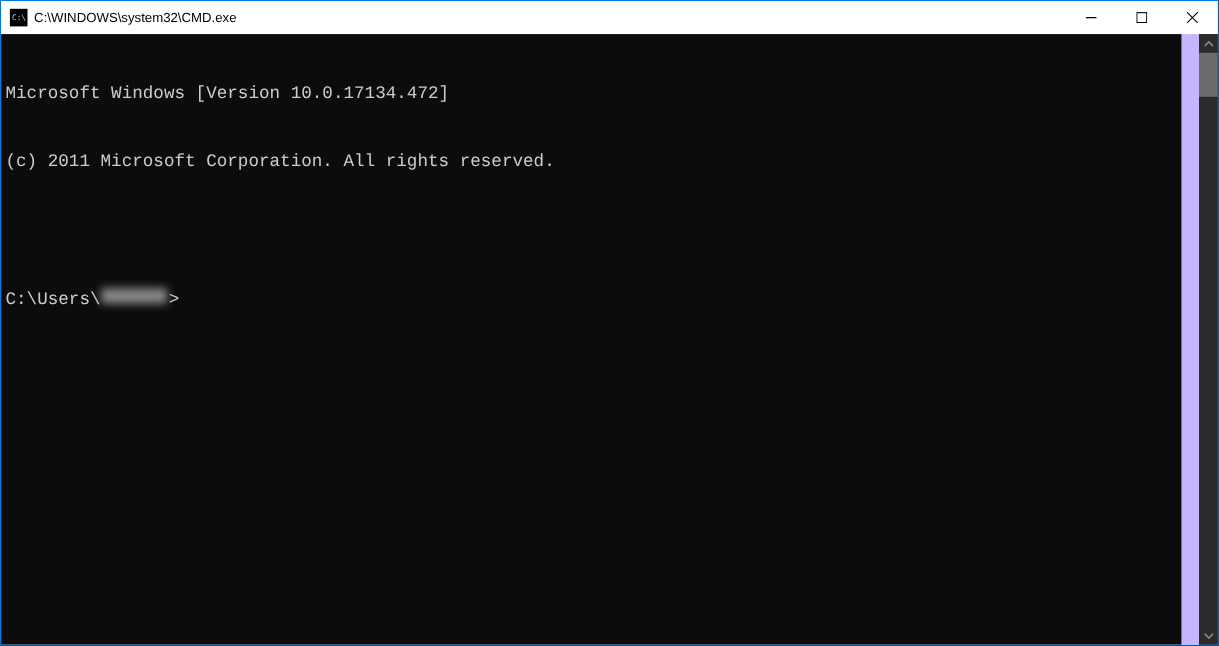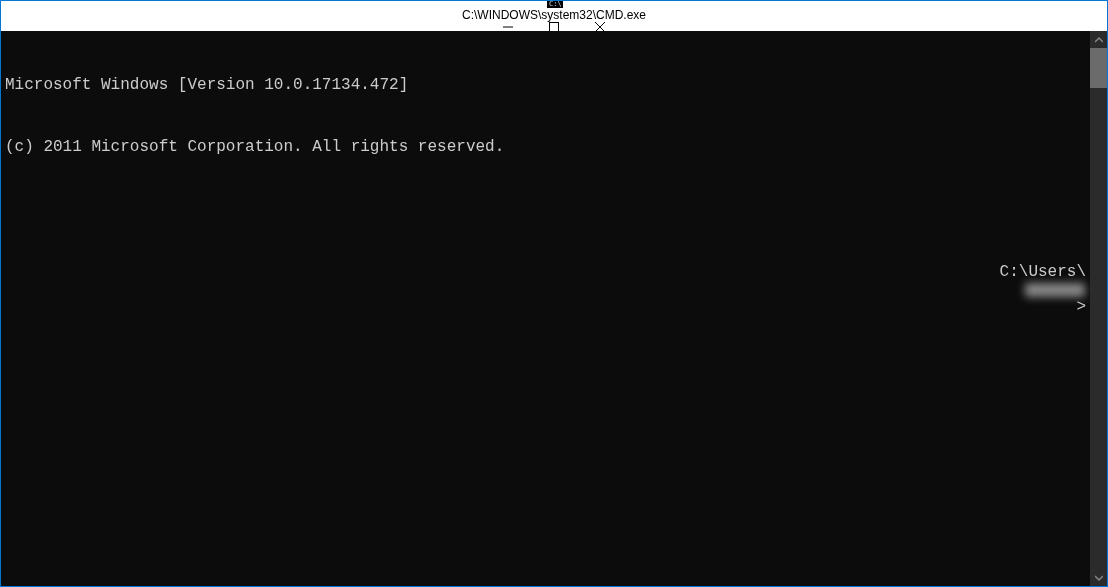--- a/index.html
+++ b/index.html
@@ -24,21 +24,20 @@
       display: flex;
       flex-direction: column;
     }
     
     .titlebar {
       height: 30px;
       background: #ffffff;
       display: flex;
       align-items: center;
       border-bottom: none;
-      flex-direction: column;
     }
     
     .titlebar-icon {
       width: 16px;
       height: 16px;
       margin-left: 8px;
       margin-right: 6px;
       background: #000000;
       position: relative;
       display: flex;
@@ -80,42 +79,42 @@
     .window-control svg {
       width: 10px;
       height: 10px;
     }
     
     .terminal-area {
       flex: 1;
       display: flex;
       background: #c4b5fd;
       position: relative;
+      gap: 16px;
     }
     
     .terminal-content {
       flex: 1;
       background: #0c0c0c;
       color: #cccccc;
       font-family: Consolas, "Courier New", monospace;
       font-size: 16px;
       line-height: 1.3;
       padding: 2px 4px;
       white-space: pre;
       overflow: hidden;
     }
     
     .terminal-line {
       display: block;
     }
     
     .prompt-line {
       display: flex;
-      align-items: flex-end;
-      flex-direction: column;
+      align-items: flex-start;
     }
     
     .blurred-user {
       display: inline-block;
       width: 60px;
       height: 14px;
       background: #888888;
       filter: blur(4px);
       margin: 0 1px;
       vertical-align: middle;

